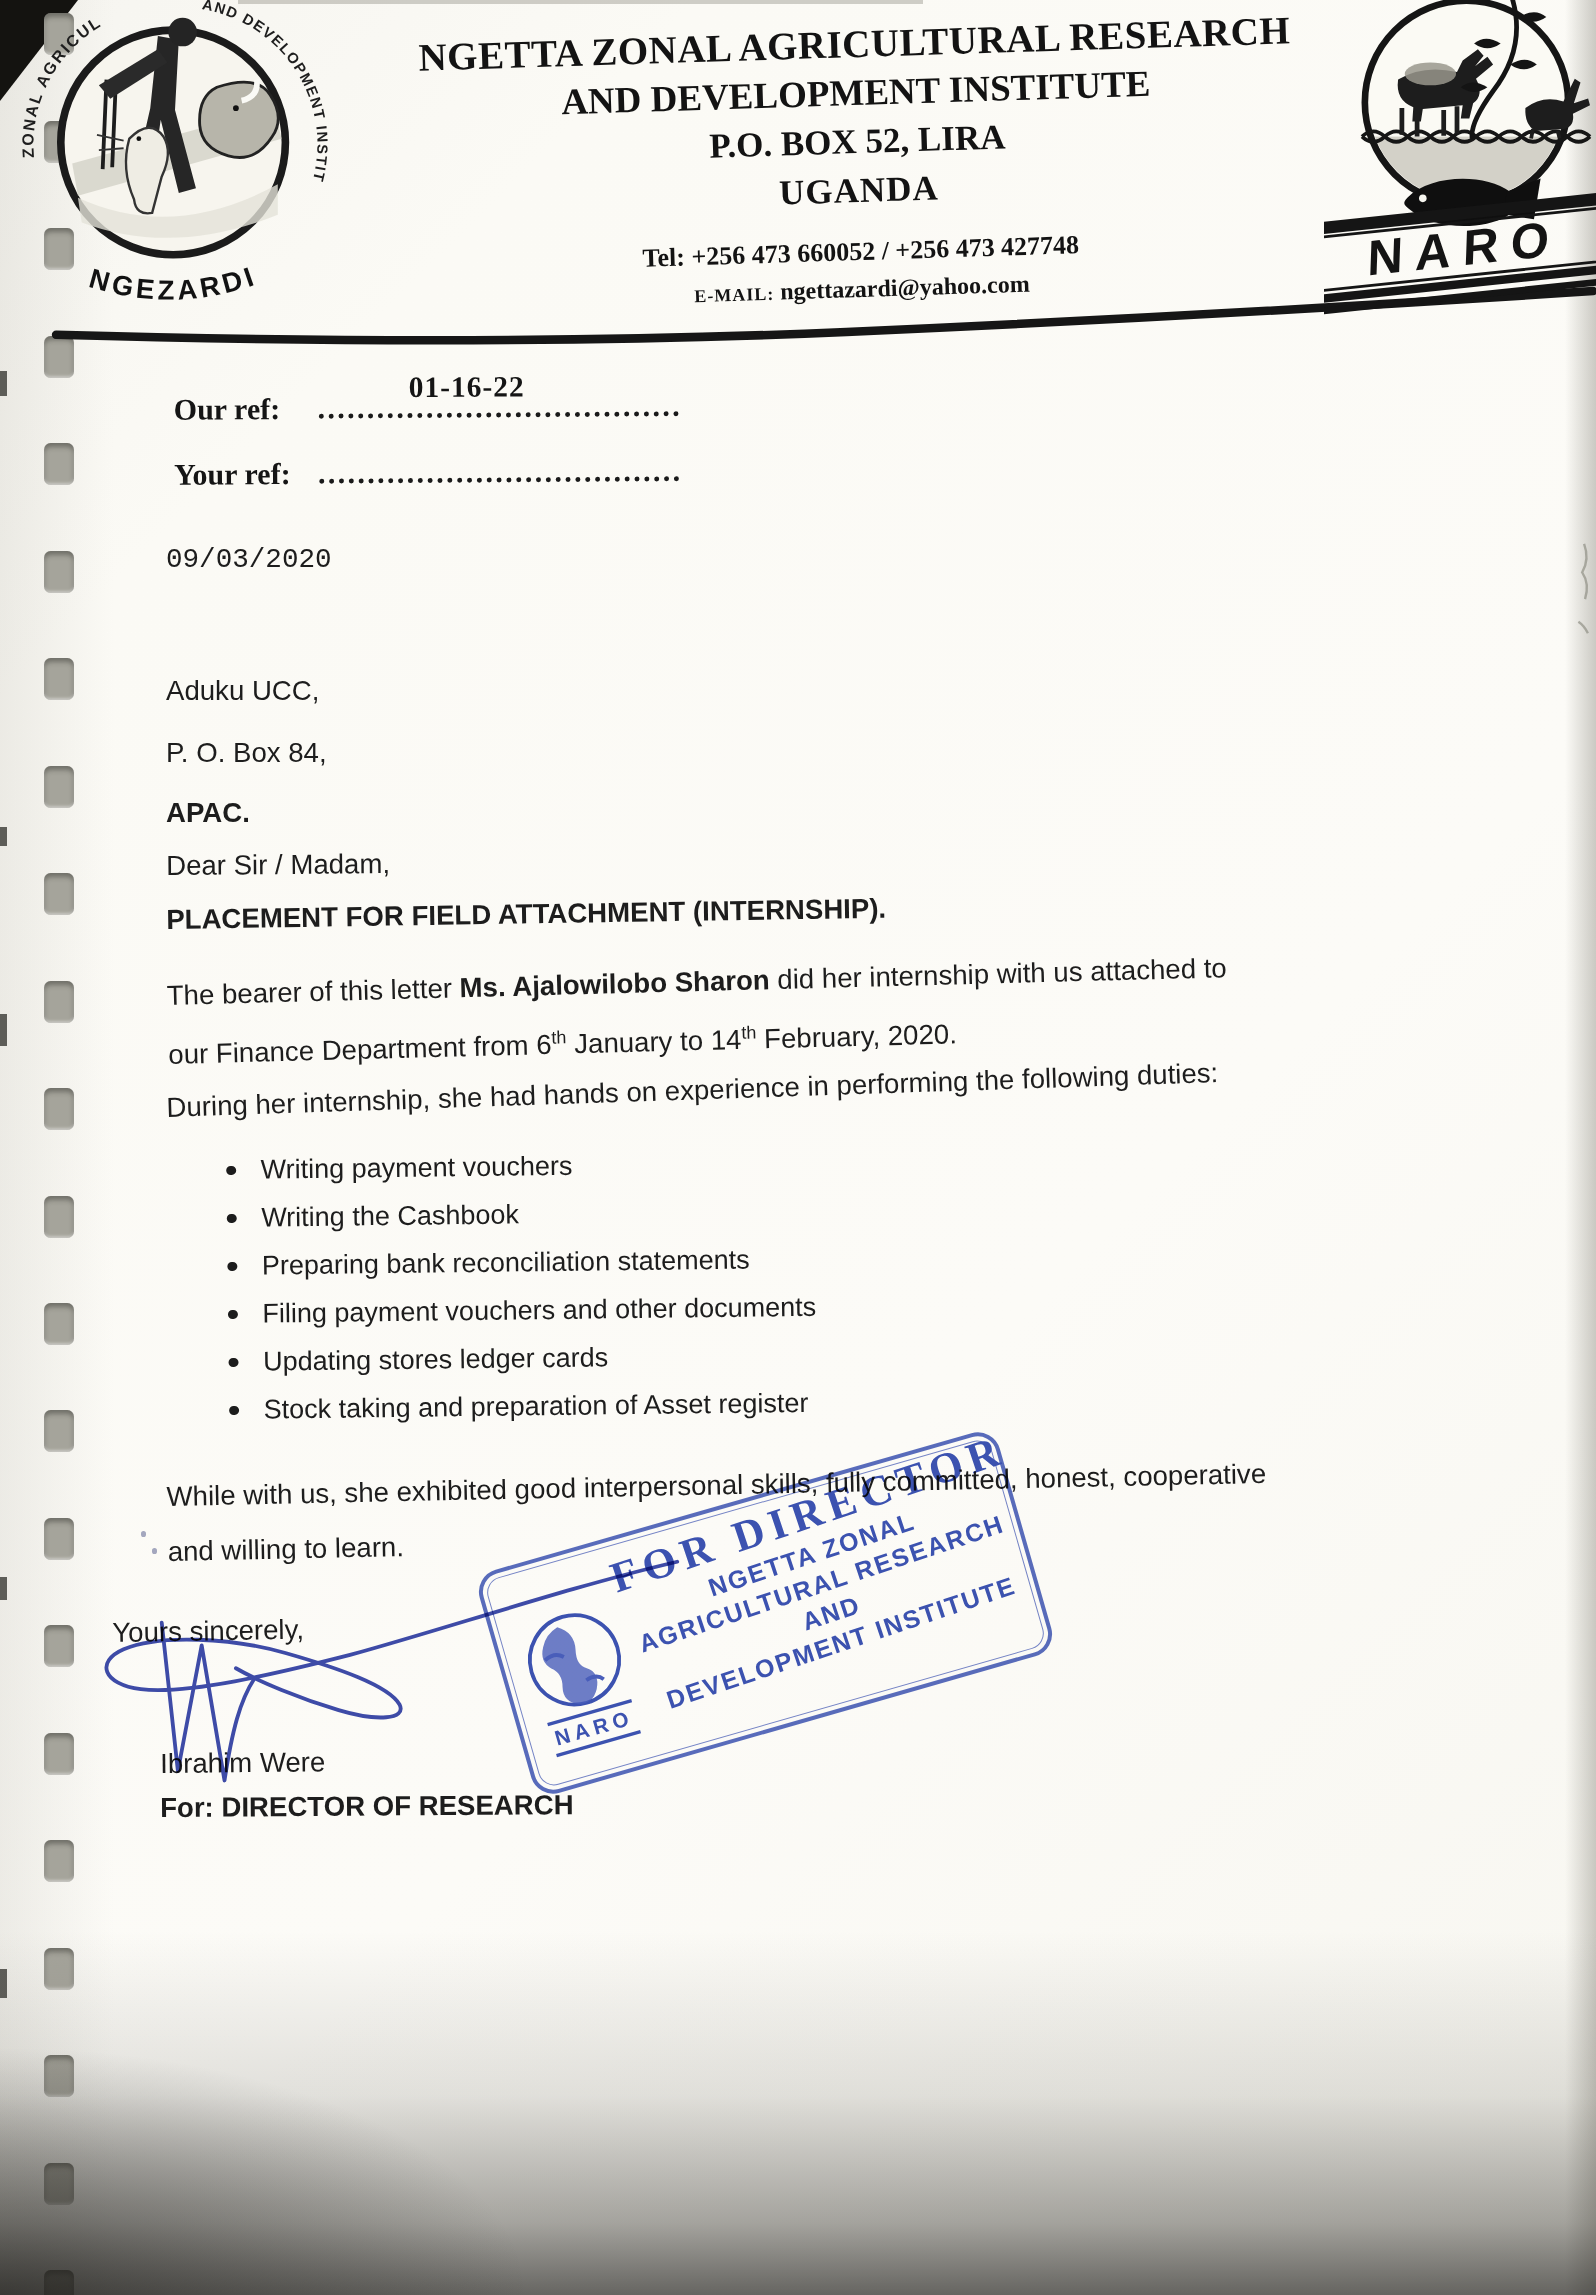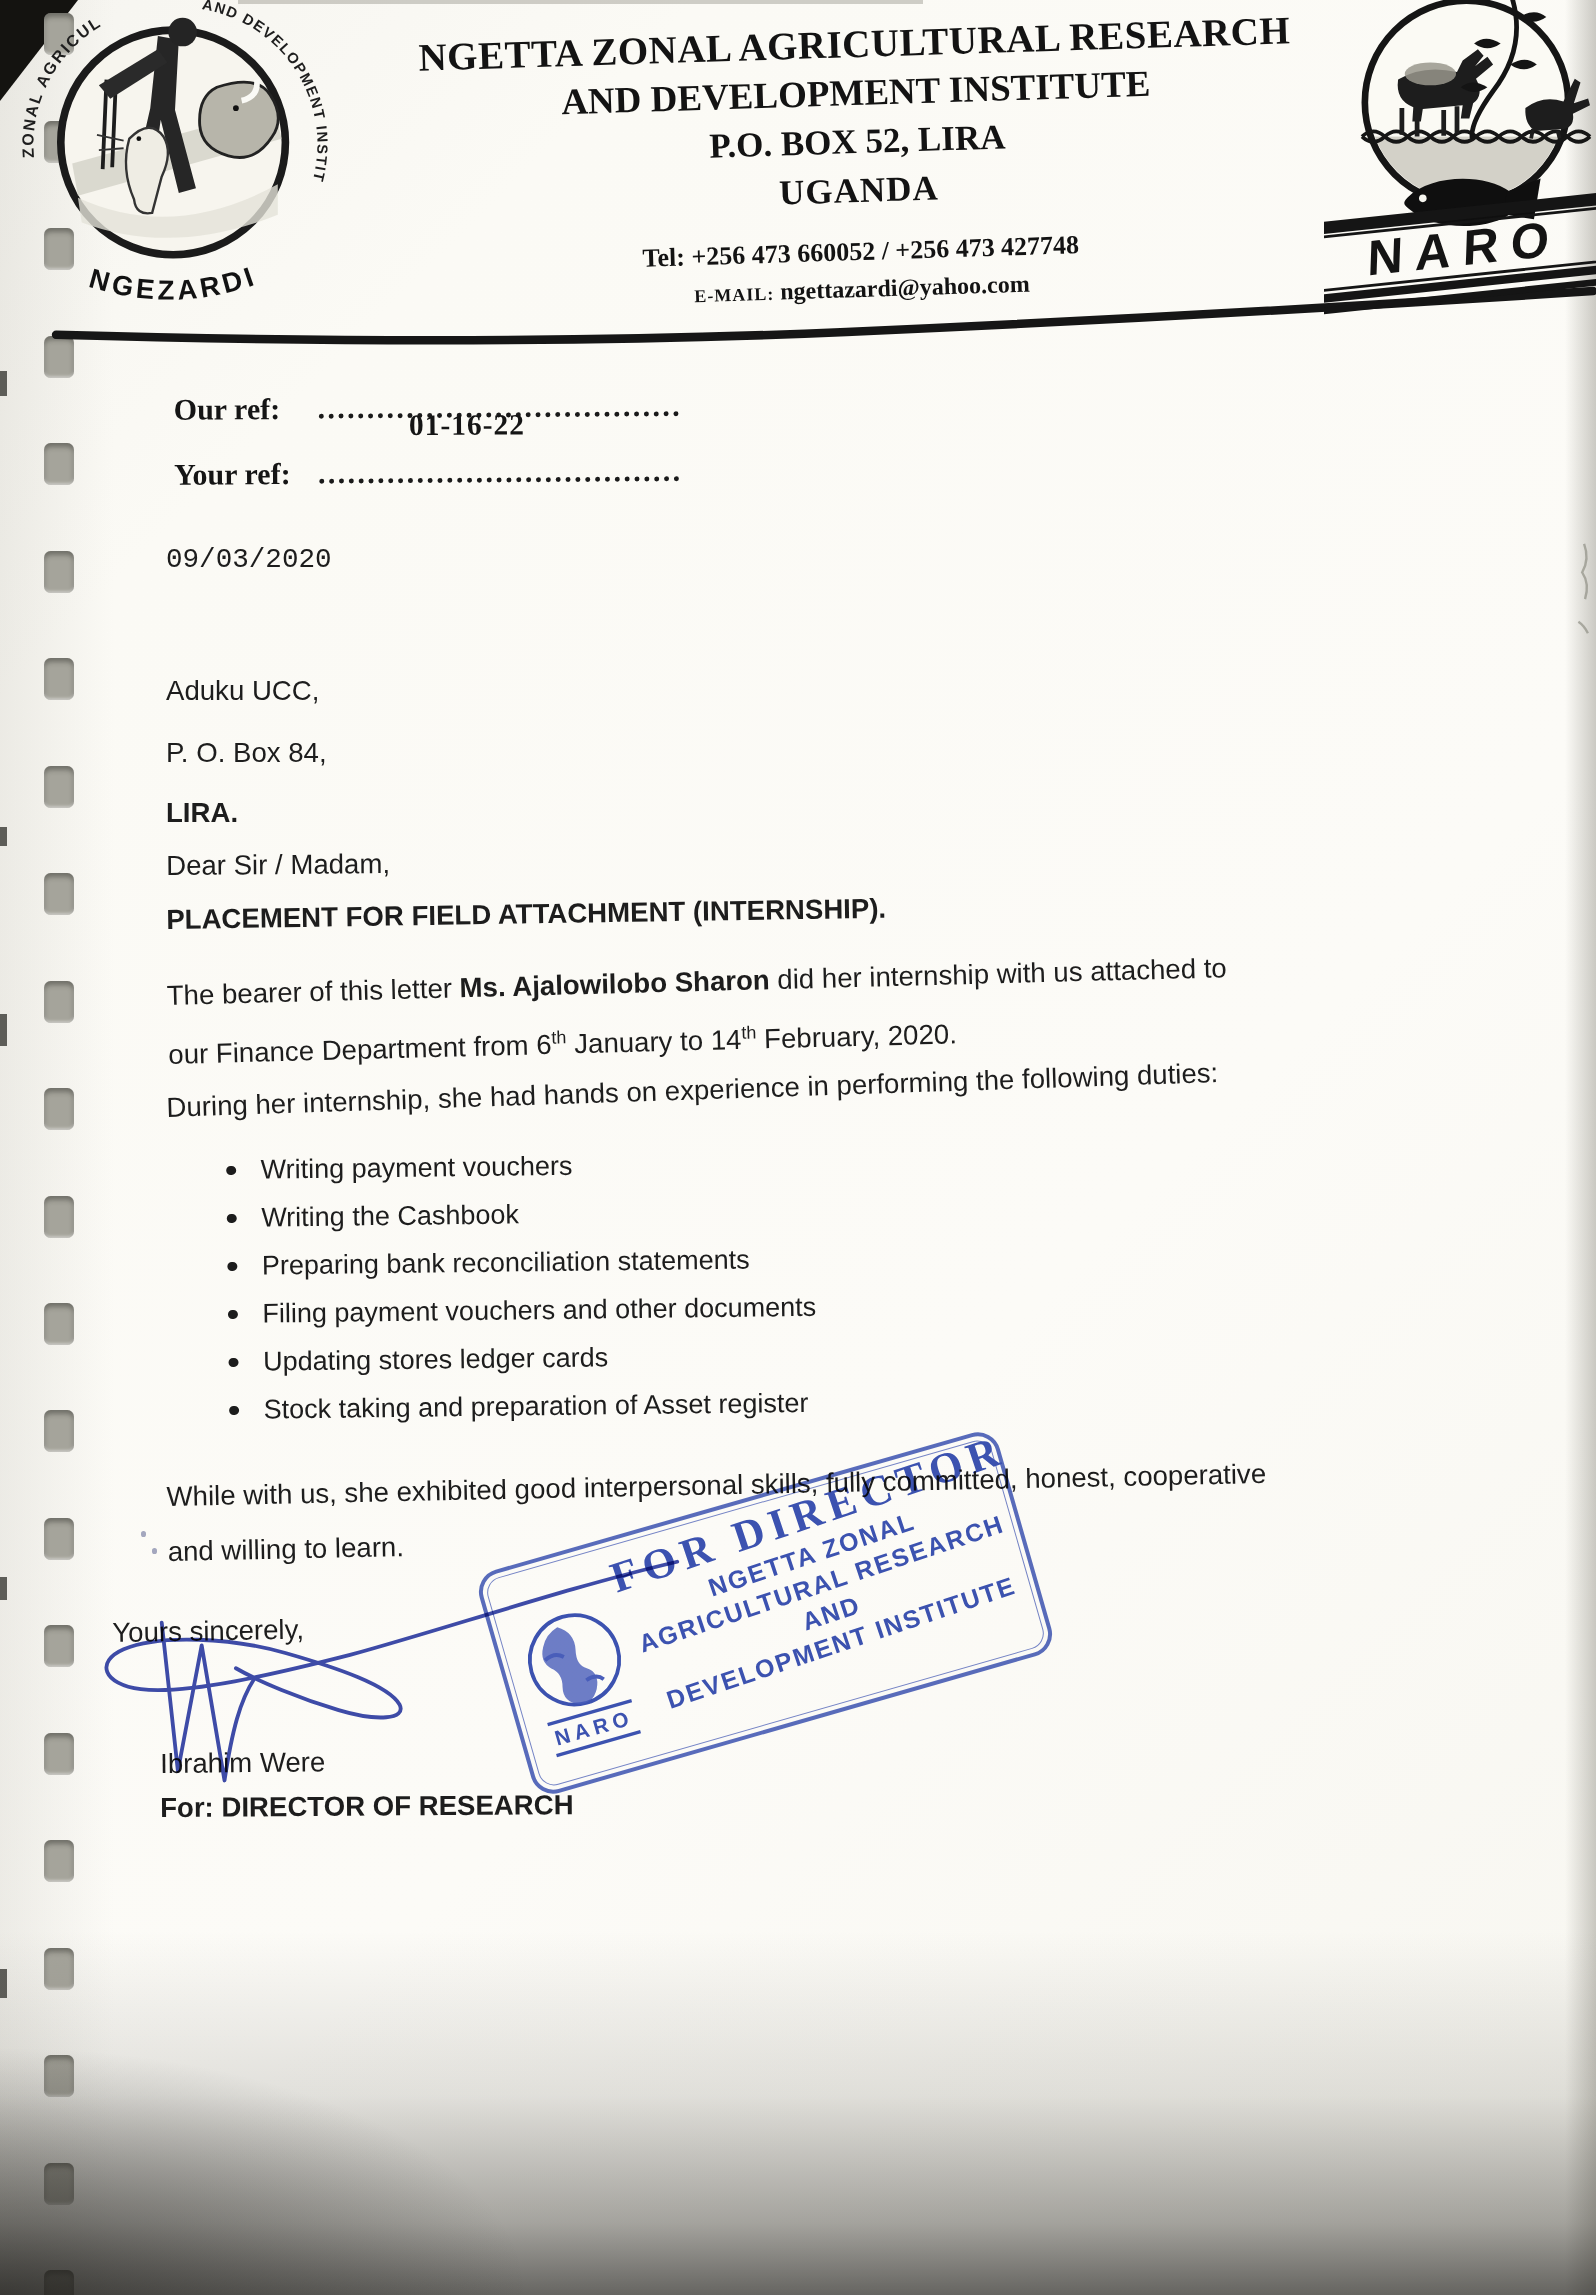--- a/index.html
+++ b/index.html
@@ -38,21 +38,21 @@
   .sep{position:absolute;left:0;top:274px;width:1597px;height:76px;z-index:4;}
   .logo-naro{position:absolute;left:1324px;top:-3.8px;width:285px;height:323px;z-index:4;}
 
   
   .refs{position:absolute;left:174px;top:379px;font-family:"Liberation Serif",serif;font-weight:bold;
         font-size:30px;color:#151515;transform:rotate(-.4deg);z-index:5;}
   .ref-row{position:relative;height:65px;white-space:nowrap;}
   .ref-label{display:inline-block;width:145px;}
   .dotline{display:inline-block;position:relative;width:360px;height:34px;vertical-align:baseline;
         border-bottom:5.7px dotted #1a1a1a;}
-  .ref-val{position:absolute;left:90px;top:-7.6px;font-size:29.5px;letter-spacing:1px;margin-top:38px;}
+  .ref-val{position:absolute;left:90px;top:-7.6px;font-size:29.5px;letter-spacing:1px;}
 
   
   .abs{position:absolute;left:166px;transform-origin:left top;z-index:5;}
   .body-txt{font-size:27.6px;}
   .b{font-weight:bold;}
   sup{font-size:18px;line-height:0;}
   .date{top:544px;font-family:Liberation Mono, monospace;}
   .rcpt1{top:613px;} .rcpt2{top:675px;} .rcpt3{top:737px;} .rcpt4{top:797px;font-weight:bold;}
   .salutation{top:850px;transform:rotate(-.5deg);}
   .subject{top:904px;font-weight:bold;transform:rotate(-.9deg);}
@@ -212,21 +212,21 @@
       <span class="ref-label">Our ref:</span><span class="dotline"><span class="ref-val">01-16-22</span></span>
     </div>
     <div class="ref-row">
       <span class="ref-label">Your ref:</span><span class="dotline"></span>
     </div>
   </div>
 
   <div class="abs body-txt date">09/03/2020</div>
   <div class="abs body-txt rcpt2">Aduku UCC,</div>
   <div class="abs body-txt rcpt3">P. O. Box 84,</div>
-  <div class="abs body-txt rcpt4">LIRA.</div>
+  <div class="abs body-txt rcpt4">APAC.</div>
   <div class="abs body-txt salutation">Dear Sir / Madam,</div>
   <div class="abs body-txt subject">PLACEMENT FOR FIELD ATTACHMENT (INTERNSHIP).</div>
 
   <div class="abs body-txt para1">
     <div><span>The bearer of this letter </span><span class="b">Ms. Ajalowilobo Sharon</span><span> did her internship with us attached to</span></div>
     <div><span>our Finance Department from 6</span><sup>th</sup><span> January  to 14</span><sup>th</sup><span> February, 2020.</span></div>
   </div>
 
   <div class="abs body-txt para2">During her internship, she had hands on experience in performing the following duties:</div>
 

